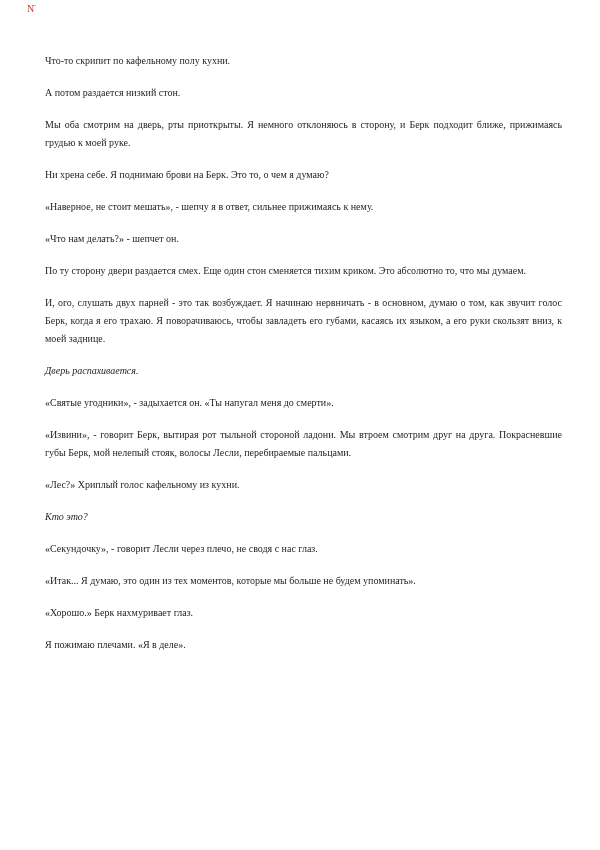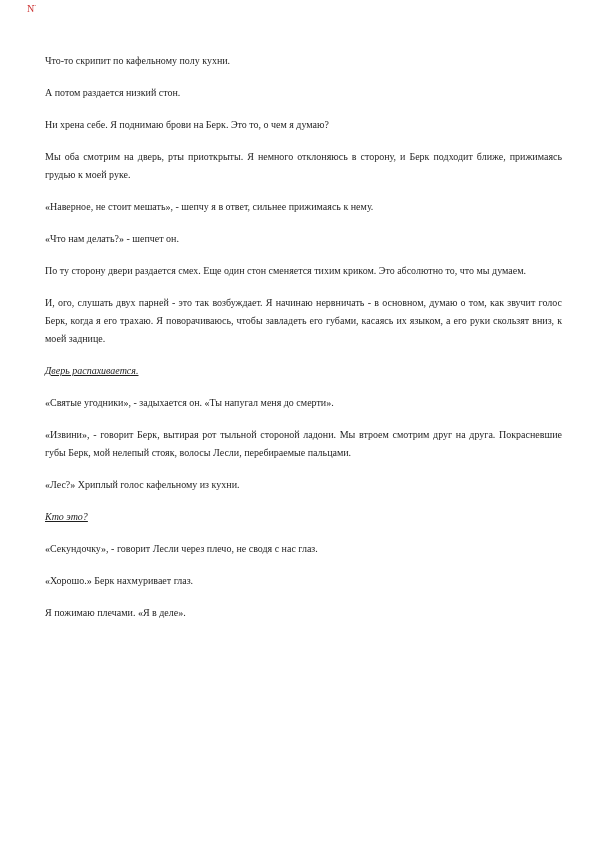--- a/index.html
+++ b/index.html
@@ -34,42 +34,42 @@
     font-size: 10px;
     line-height: 18px;
     text-align: justify;
   }
   .text-block p {
     margin: 0 0 14px 0;
     padding: 0;
   }
   .text-block p.italic {
     font-style: italic;
-    text-decoration: underline;
   }
 </style>
 </head>
 <body>
 
 <div class="page">
 
   <span class="annotation-mark">Ν̈</span>
 
   <div class="text-block">
     <p>Что-то скрипит по кафельному полу кухни.</p>
     <p>А потом раздается низкий стон.</p>
+    <p>Мы оба смотрим на дверь, рты приоткрыты. Я немного отклоняюсь в сторону, и Берк подходит ближе, прижимаясь грудью к моей руке.</p>
     <p>Ни хрена себе. Я поднимаю брови на Берк. Это то, о чем я думаю?</p>
-    <p>Мы оба смотрим на дверь, рты приоткрыты. Я немного отклоняюсь в сторону, и Берк подходит ближе, прижимаясь грудью к моей руке.</p>
     <p>«Наверное, не стоит мешать», - шепчу я в ответ, сильнее прижимаясь к нему.</p>
     <p>«Что нам делать?» - шепчет он.</p>
     <p>По ту сторону двери раздается смех. Еще один стон сменяется тихим криком. Это абсолютно то, что мы думаем.</p>
     <p>И, ого, слушать двух парней - это так возбуждает. Я начинаю нервничать - в основном, думаю о том, как звучит голос Берк, когда я его трахаю. Я поворачиваюсь, чтобы завладеть его губами, касаясь их языком, а его руки скользят вниз, к моей заднице.</p>
     <p class="italic">Дверь распахивается.</p>
     <p>«Святые угодники», - задыхается он. «Ты напугал меня до смерти».</p>
     <p>«Извини», - говорит Берк, вытирая рот тыльной стороной ладони. Мы втроем смотрим друг на друга. Покрасневшие губы Берк, мой нелепый стояк, волосы Лесли, перебираемые пальцами.</p>
     <p>«Лес?» Хриплый голос кафельному из кухни.</p>
     <p class="italic">Кто это?</p>
     <p>«Секундочку», - говорит Лесли через плечо, не сводя с нас глаз.</p>
+    <p>«Итак... Я думаю, это один из тех моментов, которые мы больше не будем упоминать».</p>
     <p>«Хорошо.» Берк нахмуривает глаз.</p>
     <p>Я пожимаю плечами. «Я в деле».</p>
   </div>
 
 </div>
 
 </body></html>

